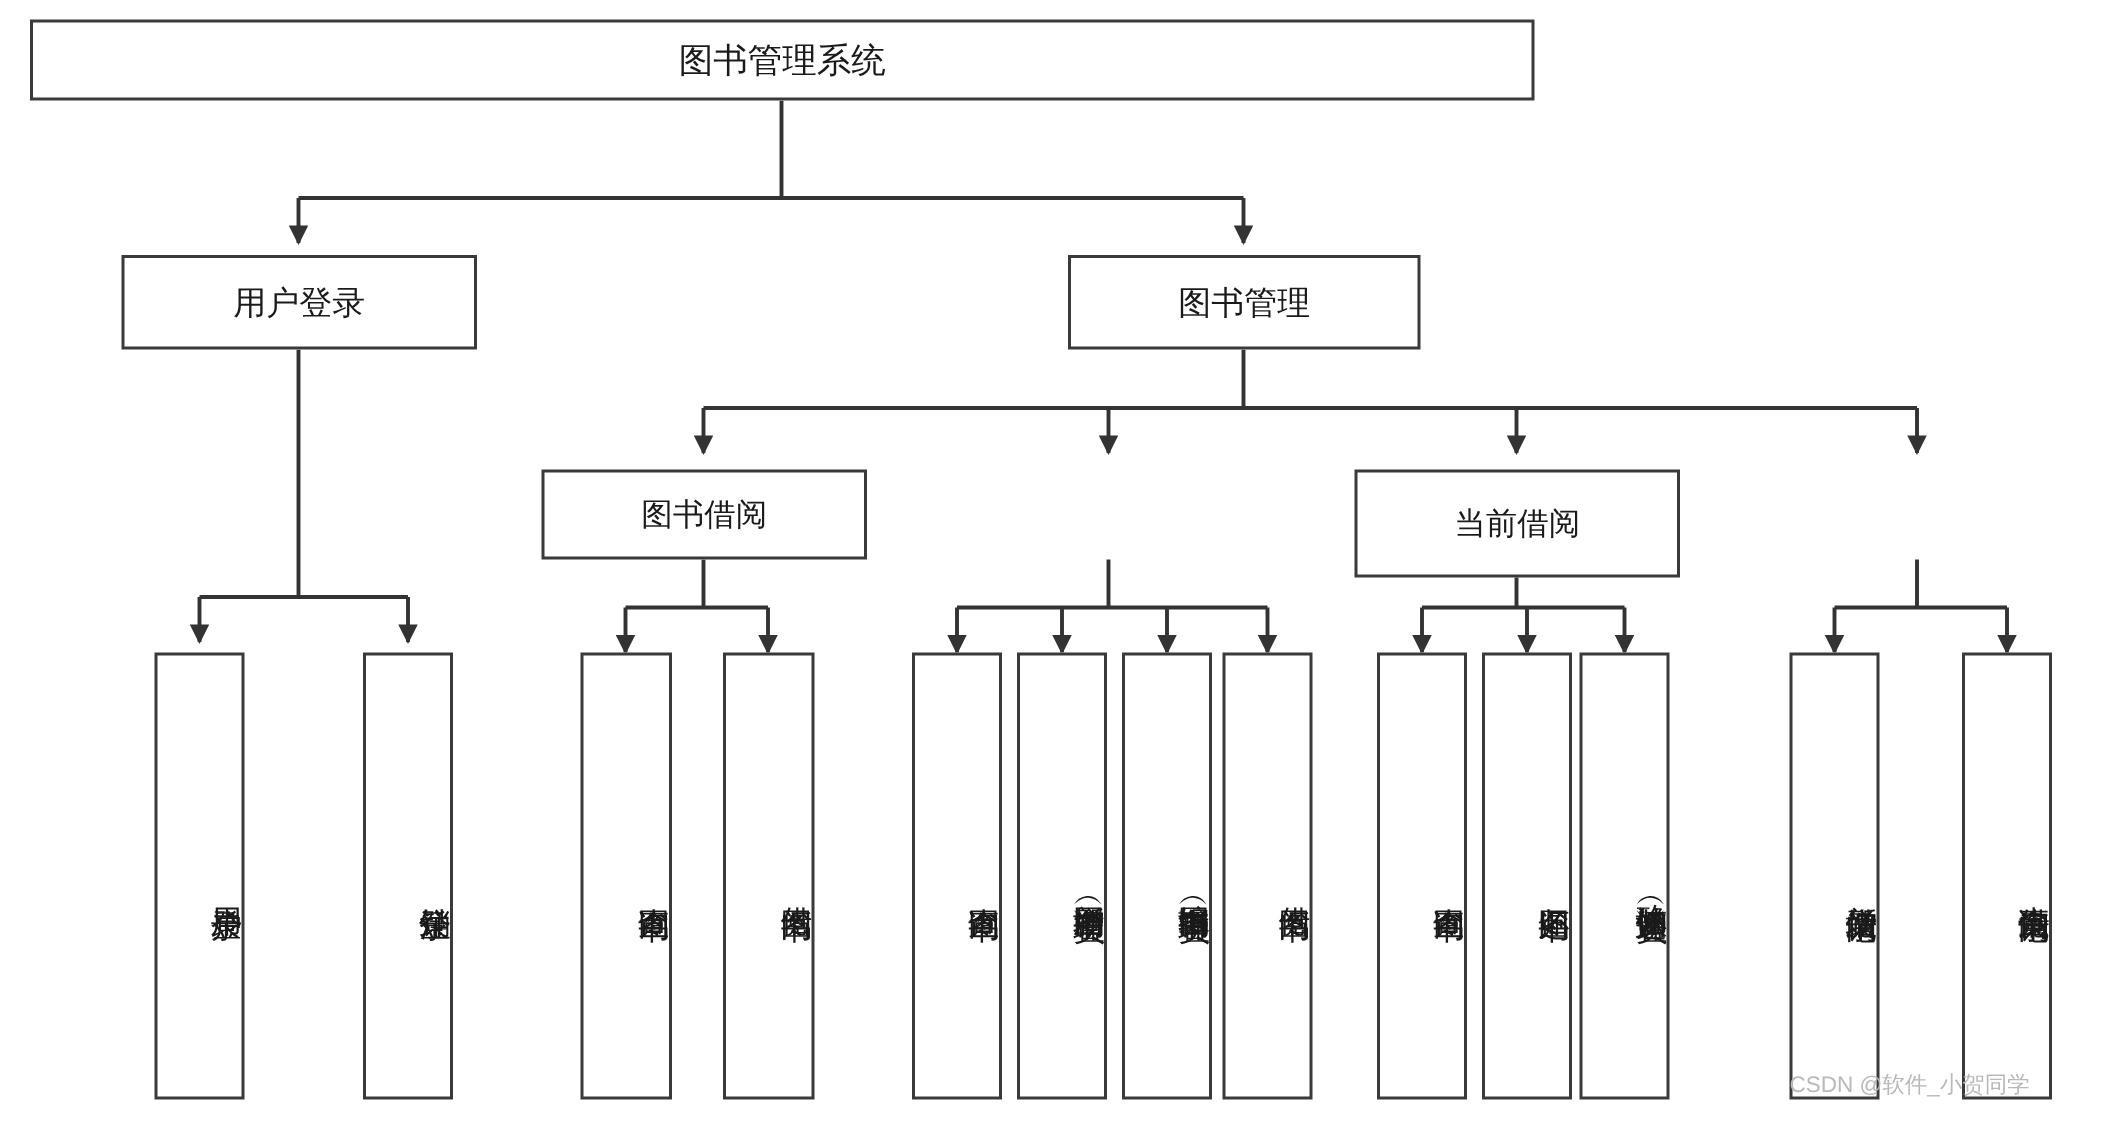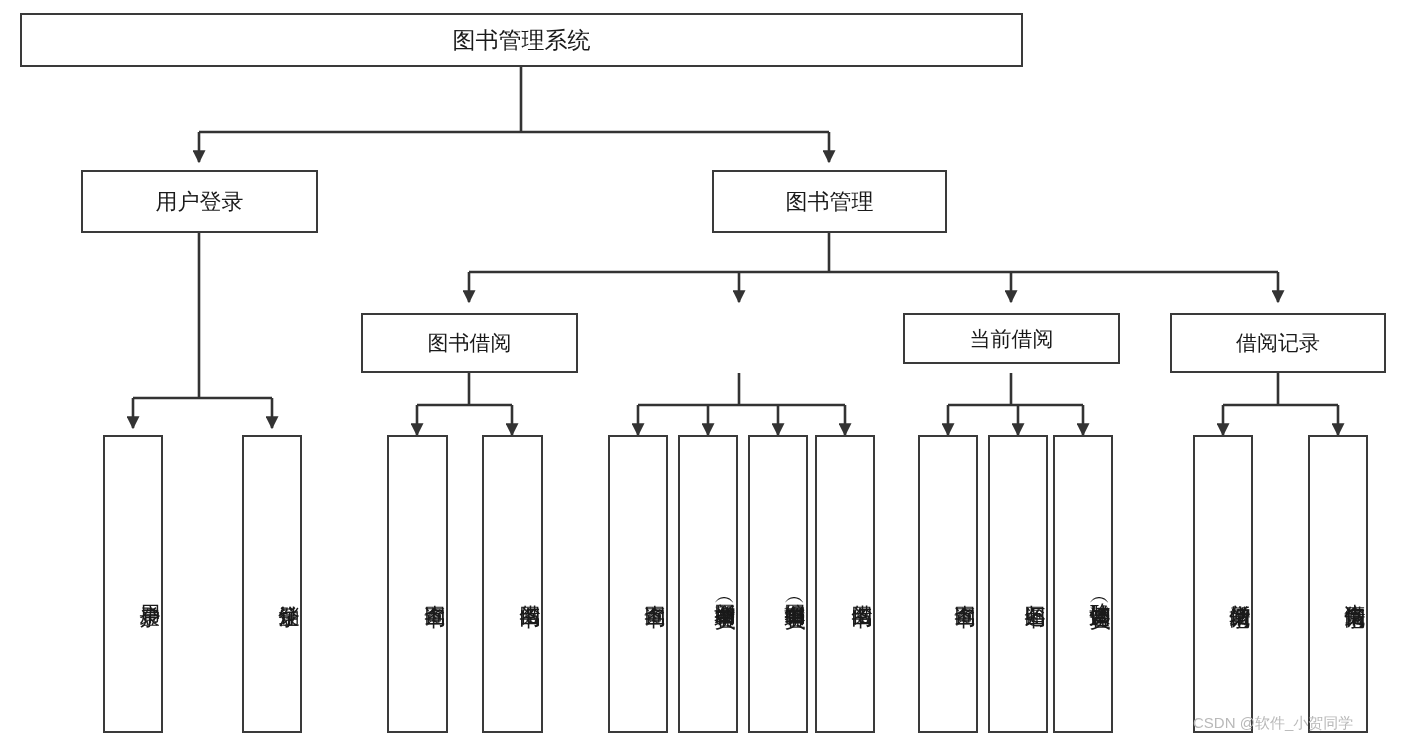--- a/index.html
+++ b/index.html
@@ -117,25 +117,22 @@
   <div class="node lvl2" id="n-l2-0" style="left: 81px; top: 170px; width: 237px; height: 63px;">
     <span class="label">用户登录</span>
   </div>
   <div class="node lvl2" id="n-l2-1" style="left: 712px; top: 170px; width: 235px; height: 63px;">
     <span class="label">图书管理</span>
   </div>
 
   <div class="node lvl3" id="n-l3-0" style="left: 361px; top: 313px; width: 217px; height: 60px;">
     <span class="label">图书借阅</span>
   </div>
-  <div class="node lvl3" id="n-l3-2" style="left: 903px; top: 313px; width: 217px; height: 51px;">
+  <div class="node lvl3" id="n-l3-2" style="left: 903px; top: 313px; width: 217px; height: 72px;">
     <span class="label">当前借阅</span>
-  </div>
-  <div class="node lvl3" id="n-l3-3" style="left: 1170px; top: 313px; width: 216px; height: 60px;">
-    <span class="label">借阅记录</span>
   </div>
 
   <div class="node leaf" id="n-leaf-0" style="left: 103px; top: 435px; width: 60px; height: 298px;">
     <span class="label">用户登录</span>
   </div>
   <div class="node leaf" id="n-leaf-1" style="left: 242px; top: 435px; width: 60px; height: 298px;">
     <span class="label">注销登录</span>
   </div>
   <div class="node leaf" id="n-leaf-2" style="left: 387px; top: 435px; width: 61px; height: 298px;">
     <span class="label">查询图书</span>

